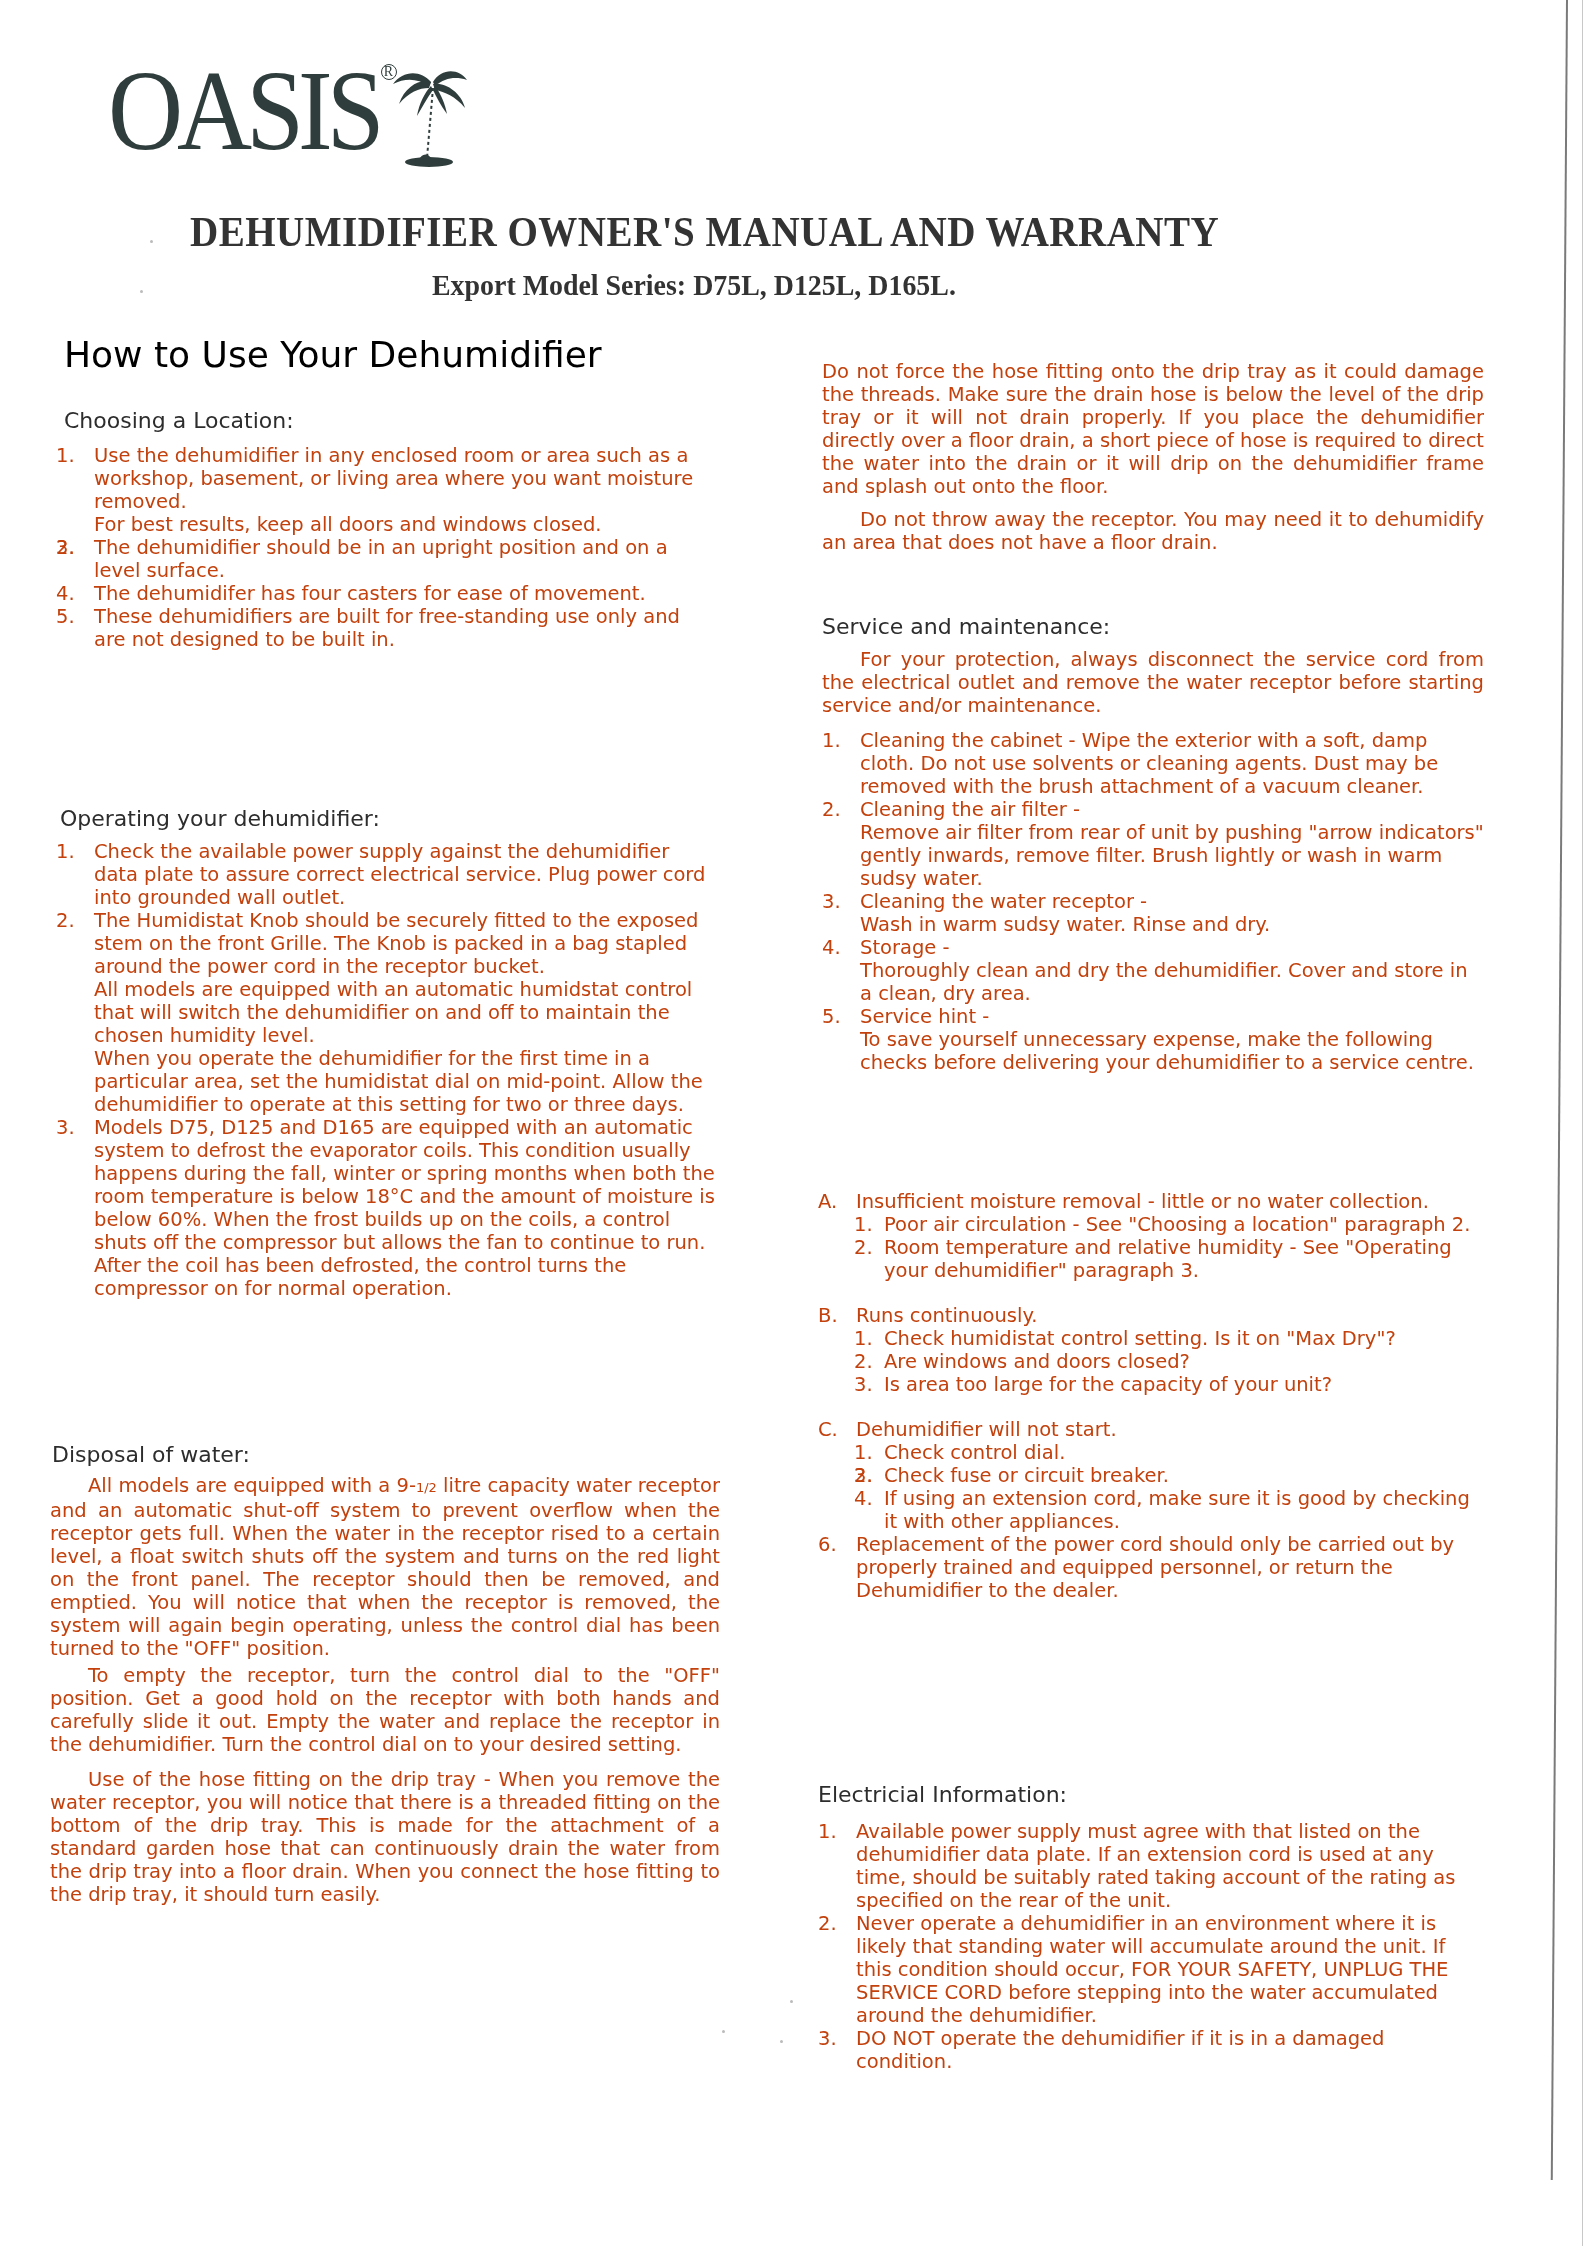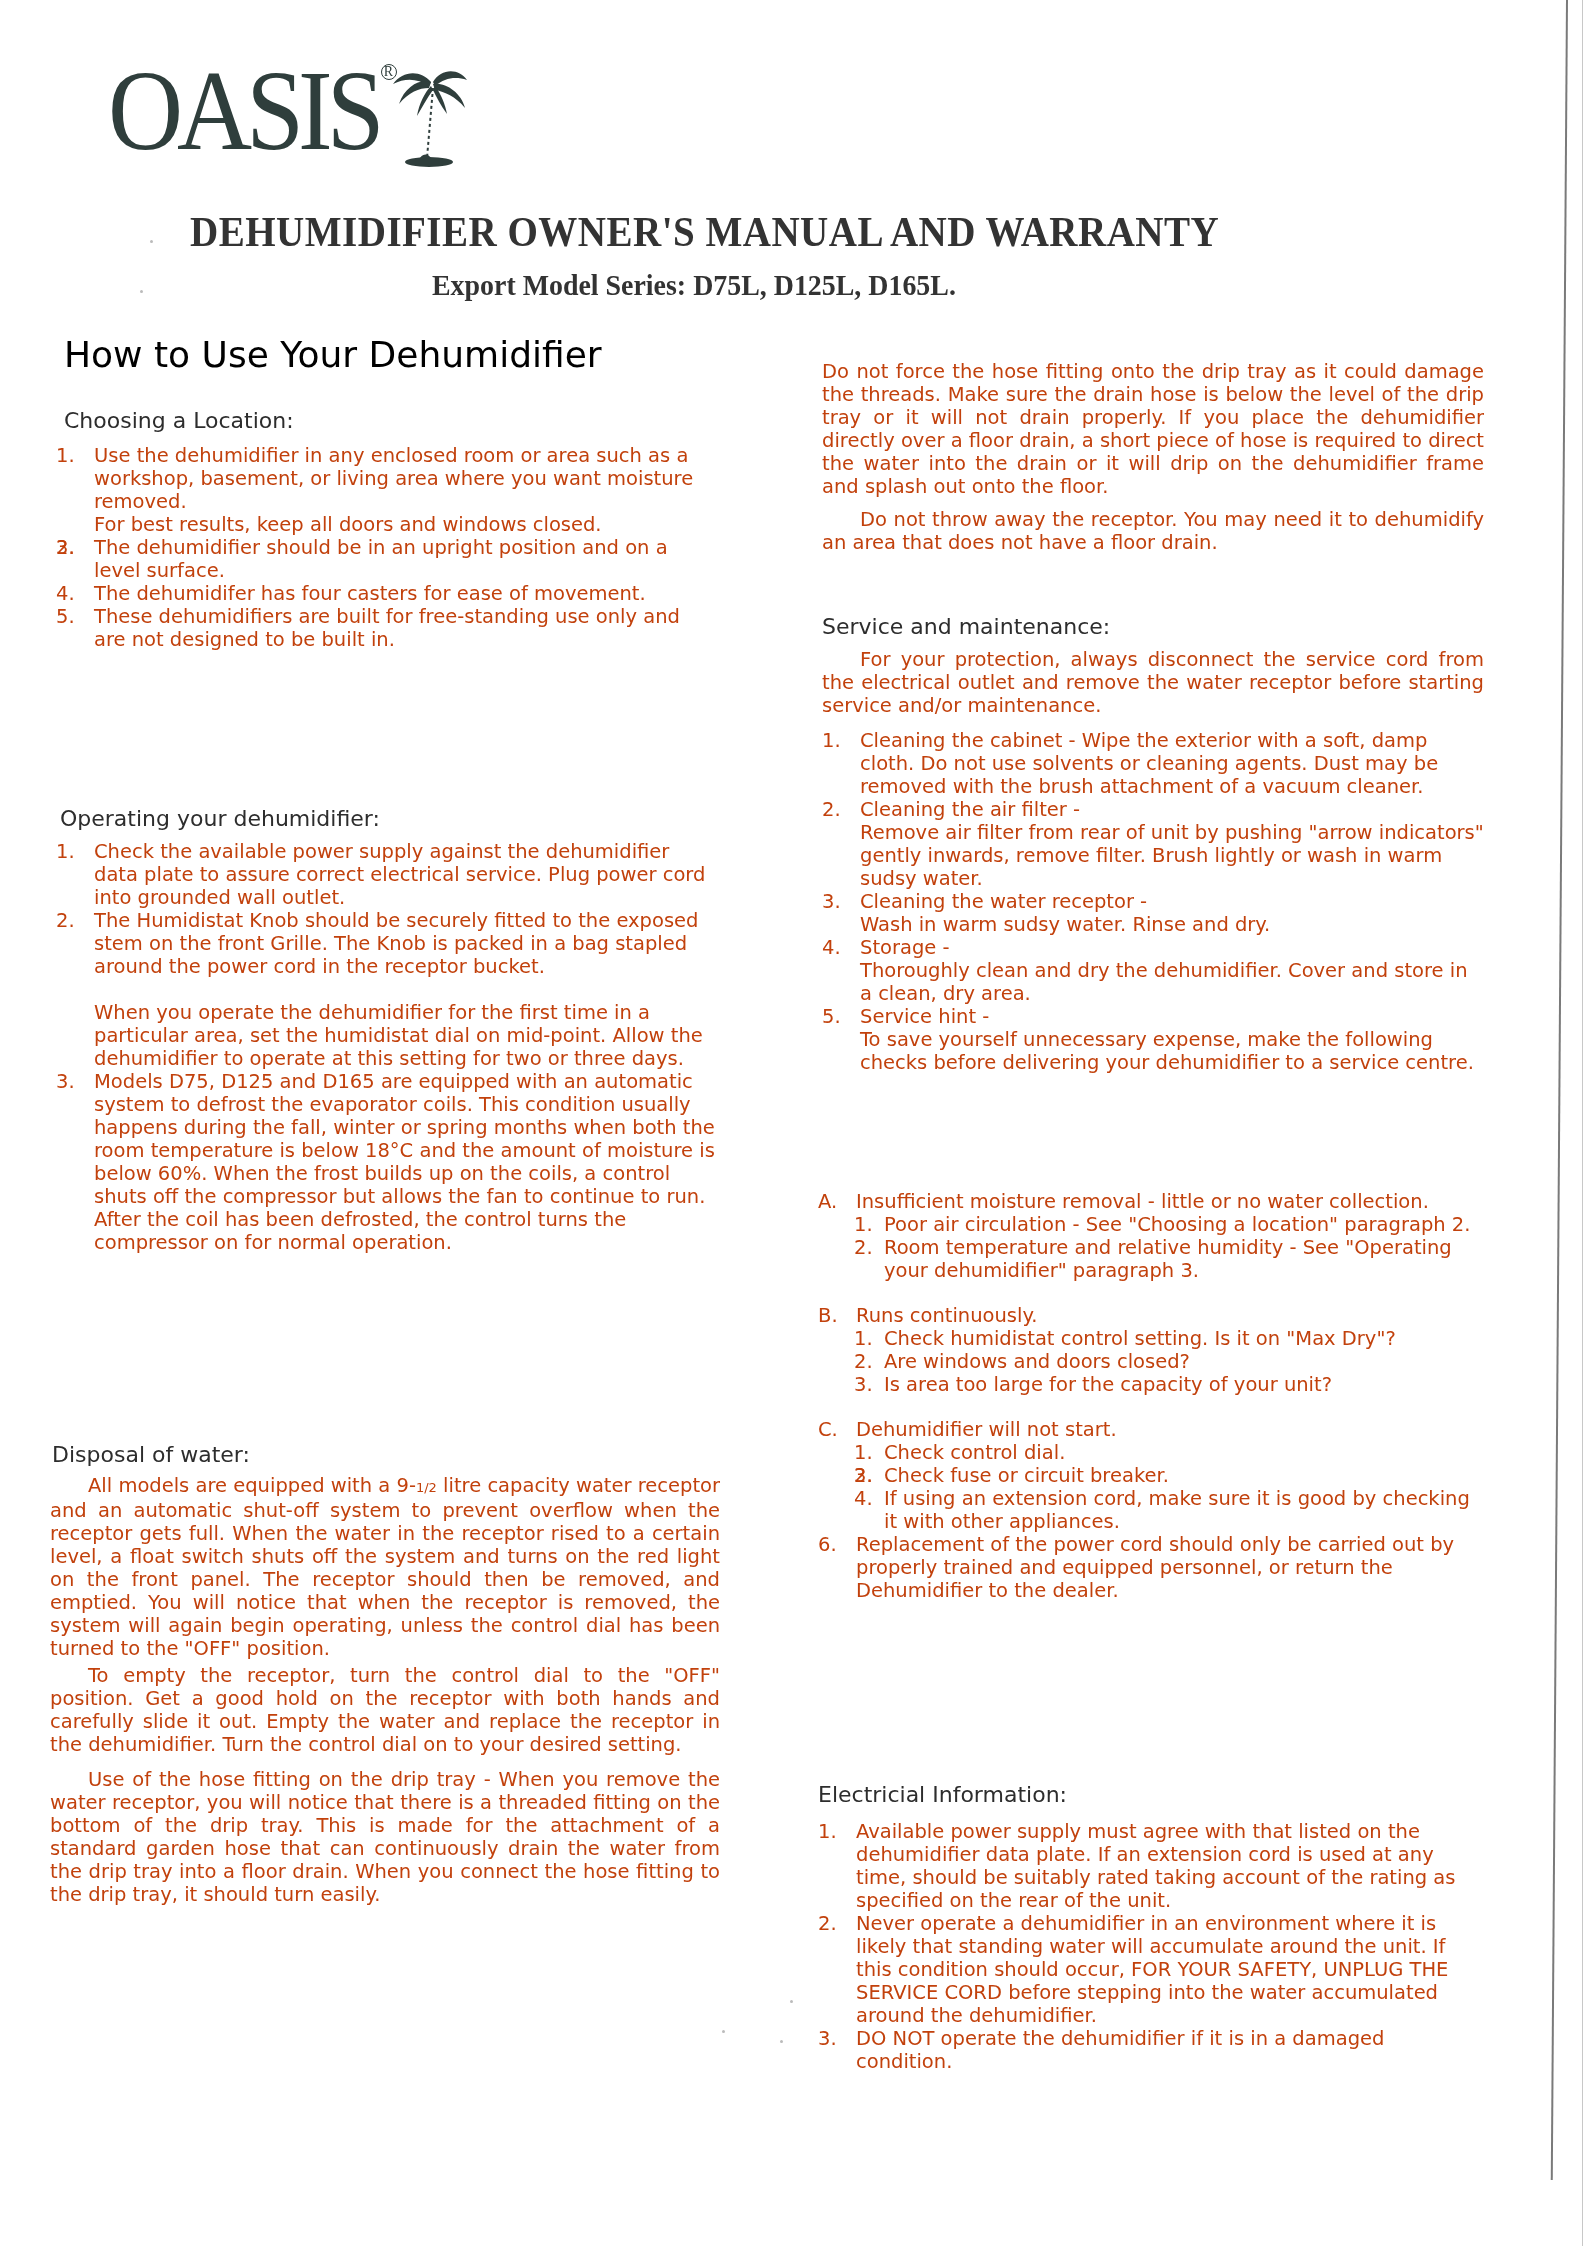--- a/index.html
+++ b/index.html
@@ -89,21 +89,21 @@
 <div class="abs h2" style="left:60px; top:806px;">Operating your dehumidifier:</div>
 <div class="abs col left" style="top:840px;">
   <ol class="items">
     <li>
       <span class="num">1.</span>
       <span>Check the available power supply against the dehumidifier data plate to assure correct electrical service.  Plug power cord into grounded wall outlet.</span>
     </li>
     <li>
       <span class="num">2.</span>
       <span>The Humidistat Knob should be securely fitted to the exposed stem on the front Grille. The Knob is packed in a bag stapled around the power cord in the receptor bucket.</span><br>
-      <br>
+      <span>All models are equipped with an automatic humidstat control that will switch the dehumidifier on and off to maintain the chosen humidity level.</span><br>
       <span>When you operate the dehumidifier for the first time in a particular area, set the humidistat dial on mid-point.  Allow the dehumidifier to operate at this setting for two or three days.</span>
     </li>
     <li>
       <span class="num">3.</span>
       <span>Models D75, D125 and D165 are equipped with an automatic system to defrost the evaporator coils.  This condition usually happens during the fall, winter or spring months when both the room temperature is below 18°C and the amount of moisture is below 60%.  When the frost builds up on the coils, a control shuts off the compressor but allows the fan to continue to run.  After the coil has been defrosted, the control turns the compressor on for normal operation.</span>
     </li>
   </ol>
 </div>
 
 <div class="abs h2" style="left:52px; top:1442px;">Disposal of water:</div>

